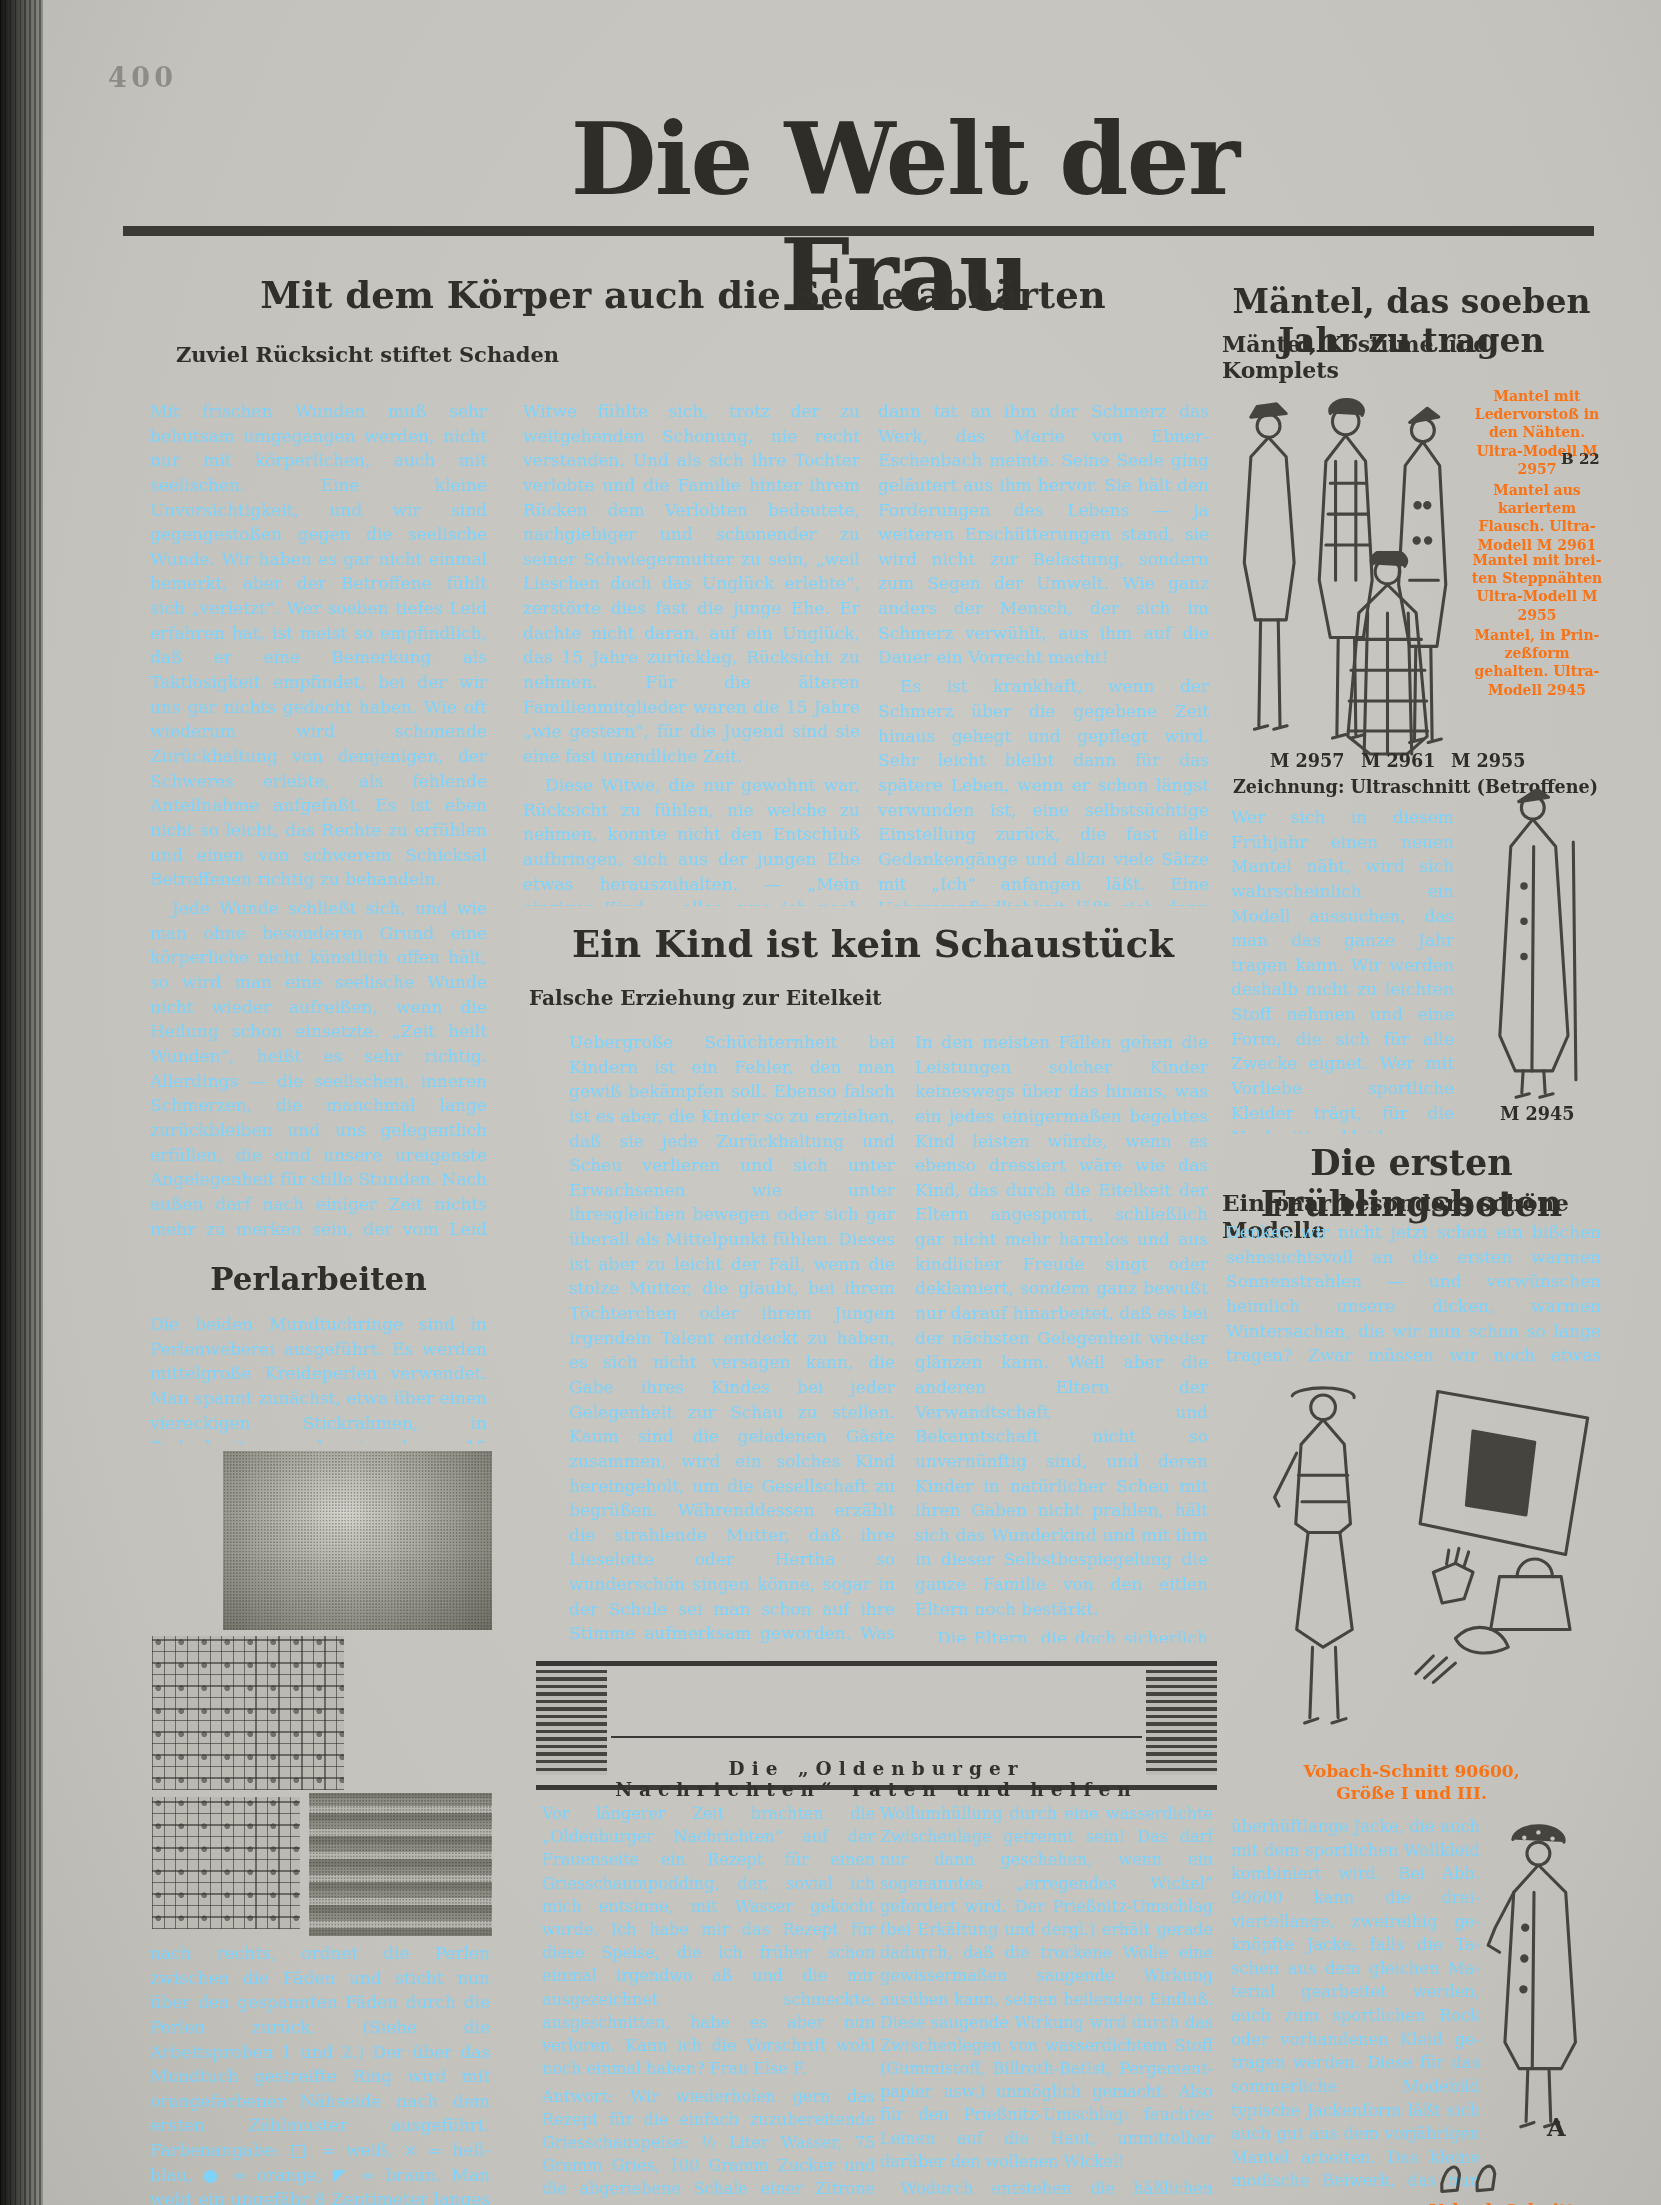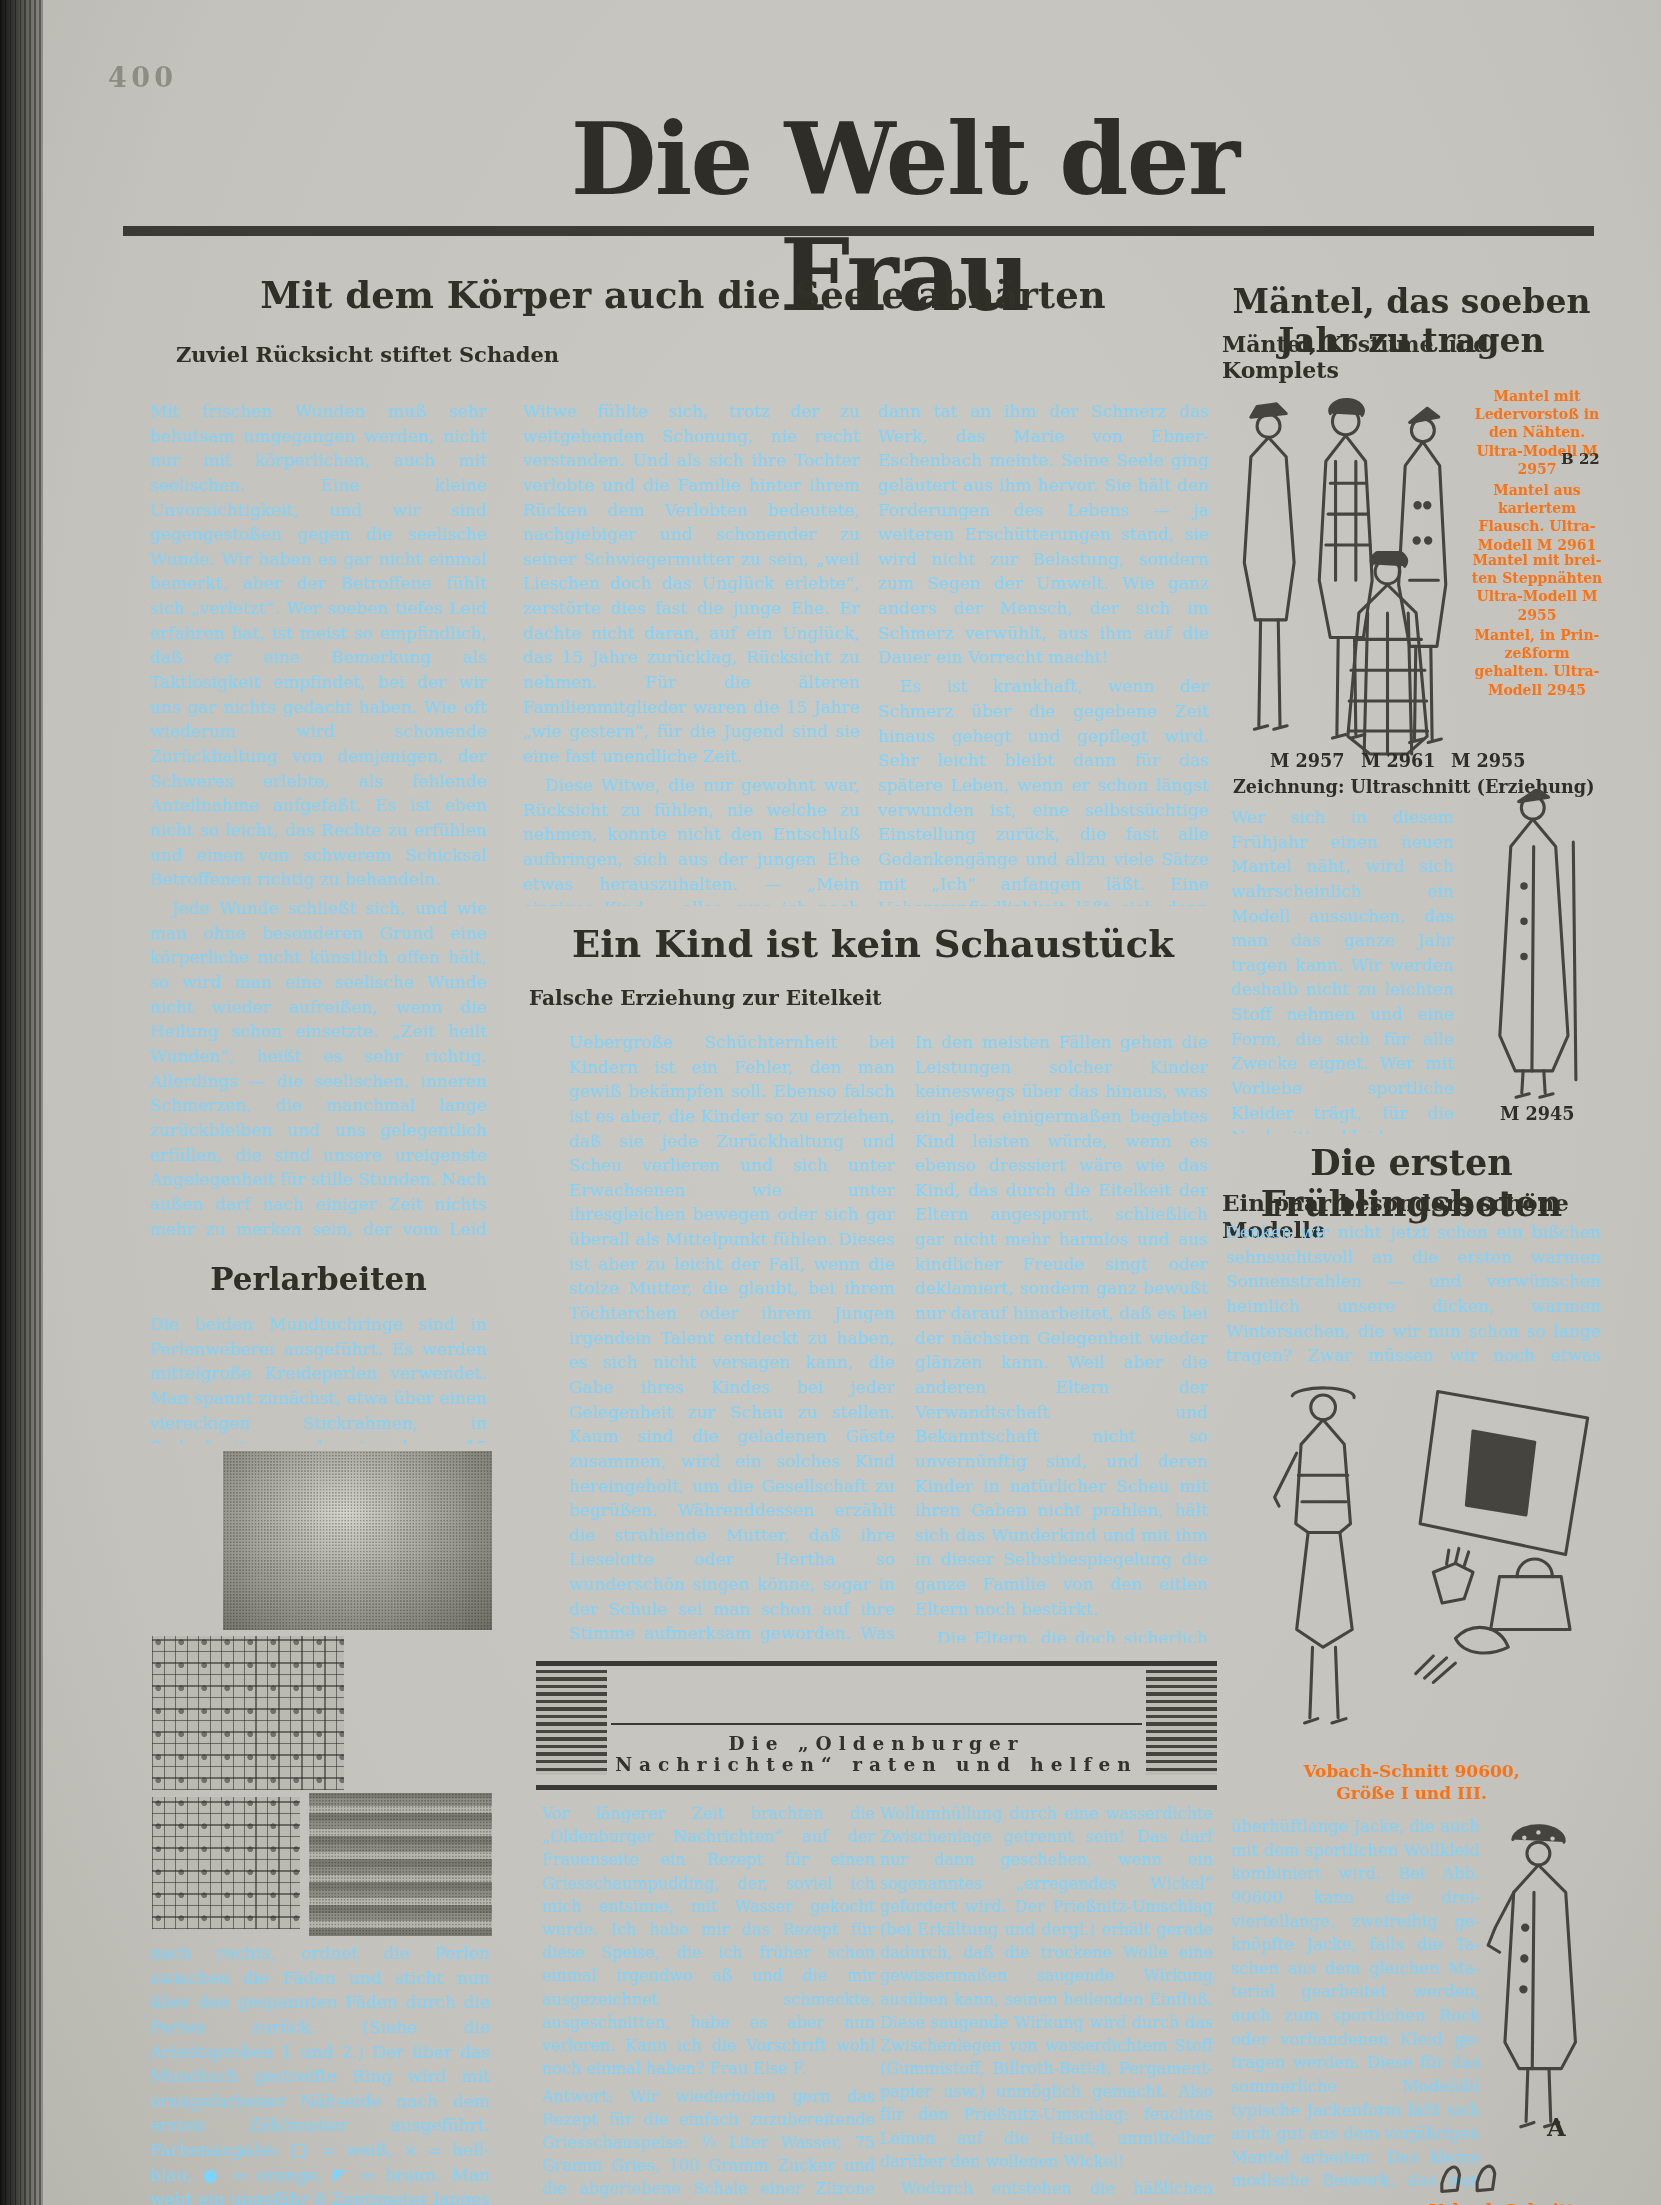--- a/index.html
+++ b/index.html
@@ -123,21 +123,21 @@
 
 <div class="abs caption" style="left:1471px;top:387px;width:132px;">Mantel mit Leder­vorstoß in den Näh­ten. Ultra-Modell M 2957</div>
 <div class="abs label" style="left:1561px;top:450px;font-size:15px;">B 22</div>
 <div class="abs caption" style="left:1471px;top:481px;width:132px;">Mantel aus karier­tem Flausch. Ultra-Modell M 2961</div>
 <div class="abs caption" style="left:1471px;top:551px;width:132px;">Mantel mit brei­ten Steppnähten Ultra-Modell M 2955</div>
 <div class="abs caption" style="left:1471px;top:626px;width:132px;">Mantel, in Prin­zeßform gehalten. Ultra-Modell 2945</div>
 
 <div class="abs label" style="left:1270px;top:750px;">M 2957</div>
 <div class="abs label" style="left:1361px;top:750px;">M 2961</div>
 <div class="abs label" style="left:1451px;top:750px;">M 2955</div>
-<div class="abs credit" style="left:1233px;top:776px;width:379px;">Zeichnung: Ultraschnitt (Erziehung)</div>
+<div class="abs credit" style="left:1233px;top:776px;width:379px;">Zeichnung: Ultraschnitt (Betroffene)</div>
 
 <div class="abs col" style="left:1231px;top:805px;width:223px;height:329px;">
   <p class="noindent">Wer sich in diesem Frühjahr einen neuen Mantel näht, wird sich wahrscheinlich ein Modell aussuchen, das man das ganze Jahr tragen kann. Wir werden deshalb nicht zu leichten Stoff nehmen und eine Form, die sich für alle Zwecke eignet. Wer mit Vorliebe sportliche Kleider trägt, für die Nachmittagskleider vielleicht auch noch einen zweiten Mantel zur Verfügung hat, der wird auch den Mantel sportlich halten. Die andern tun gut daran, sich für einen Schnitt zu entscheiden, der zu jedem Kleidstil paßt, wie z. B. der in Prinzeßform gehaltene Mantel M 2945, während die Mäntel mit Gürtel etwas strenger wirken. Sämtliche Modelle aber sind nicht nur flott und jugendlich, sie haben auch den Vorzug, daß sie sich zum Ändern eines alten, doppelreihig geknöpften Mantels eignen, dessen Ränder durchgestoßen sind.</p>
 </div>
 <svg class="abs sketch" style="left:1458px;top:789px;" width="143" height="313" viewBox="0 0 325 710">
   <circle cx="170" cy="42" r="26"></circle>
     <path d="M138 28 L206 18 L180 0 Z" fill="#45443e"></path>
   <path d="M170 68 L120 130 L95 560 L130 640 L215 640 L250 560 L222 130 Z"></path>
   <path d="M172 130 L168 640"></path>
   <circle cx="150" cy="220" r="5" fill="#45443e"></circle>
@@ -171,21 +171,21 @@
 <div class="abs chart" style="left:152px;top:1797px;width:148px;height:132px;"></div>
 <div class="abs band-photo halftone" style="left:309px;top:1793px;width:183px;height:143px;"></div>
 
 <div class="abs col" style="left:150px;top:1941px;width:340px;height:353px;">
   <p class="noindent">nach rechts, ordnet die Perlen zwischen die Fäden und sticht nun über den gespannten Fäden durch die Perlen zurück. (Siehe die Arbeitsproben 1 und 2.) Der über das Mund­tuch gestreifte Ring wird mit orangefarbener Nähseide nach dem ersten Zählmuster aus­geführt. Farbenangabe: □ = weiß, × = hell­blau, ● = orange, ◤ = braun. Man webt ein ungefähr 8 Zentimeter langes Stück und vervollständigt dann, wenn erforderlich, den letzten Mustersatz, so daß Anfang- und End­reihe aneinanderpassen. Hierauf schließt man den Perlenstreifen zum Ring, indem man die Fäden gut verknotet und vernäht. — Zum zweiten Mundtuchring gehört das Zählmuster rechts. Farbenangabe: □ = hellbeige, × = blau, ● = rot, ■ = grün. Von der Herzmitte an ist das Muster entgegengesetzt zu vervollstän­digen. Man webt mit roter Nähseide. Die Herz­form eignet sich gut zum Einarbeiten eines schlichten Monogramms. Anschließend an den Streifen nach dem Zählmuster folgt noch ein Stück einfarbig beige mit rotem Rand, bis die Arbeit 9 Zentimeter lang ist. Dann wird der Streifen zum Ring geschlossen.</p>
 </div>
 
 <div class="abs banner" style="left:536px;top:1661px;width:681px;height:119px;">
   <div class="stripes" style="position:absolute;left:0;top:3.5px;width:71px;height:105px;"></div>
   <div class="stripes" style="position:absolute;right:0;top:3.5px;width:71px;height:105px;"></div>
-  <div class="banner-sub" style="position:absolute;left:75px;top:57px;width:531px;padding-top:8px;">Die „Oldenburger Nachrichten“ raten und helfen</div>
+  <div class="banner-sub" style="position:absolute;left:75px;top:70px;width:531px;padding-top:20px;">Die „Oldenburger Nachrichten“ raten und helfen</div>
 </div>
 
 <div class="abs col" style="left:542px;top:1802px;width:333px;height:569px;font-size:16px;">
   <p class="noindent">Vor längerer Zeit brachten die „Oldenburger Nachrichten“ auf der Frauenseite ein Rezept für einen Griesschaumpudding, der, soviel ich mich ent­sinne, mit Wasser gekocht wurde. Ich habe mir das Rezept für diese Speise, die ich früher schon einmal irgendwo aß und die mir ausgezeichnet schmeckte, ausgeschnitten, habe es aber nun verloren. Kann ich die Vorschrift wohl noch einmal haben? Frau Else F.</p>
   <p class="noindent">Antwort: Wir wiederholen gern das Rezept für die einfach zuzubereitende Griesschauspeise: ½ Liter Wasser, 75 Gramm Gries, 100 Gramm Zucker und die abgeriebene Schale einer Zitrone läßt man zu­sammen aufkochen. Dann wird die Masse etwa ½ Stunde lang geschlagen (am besten mit einem Spiral­schneeschläger). Nehmen Sie aber einen nicht zu kleinen Topf, da die Speise sehr aufgeht. Vanille­tunke ist der passende Ueberguß dazu.</p>
 
 </div>
 <div class="abs col" style="left:880px;top:1802px;width:333px;height:569px;font-size:16px;">
   <p class="noindent">Wollumhüllung durch eine wasserdichte Zwischenlage getrennt sein! Das darf nur dann geschehen, wenn ein sogenanntes „erregendes Wickel“ gefordert wird. Der Prießnitz-Umschlag (bei Erkältung und dergl.) erhält gerade dadurch, daß die trockene Wolle eine gewissermaßen saugende Wirkung ausüben kann, seinen heilenden Einfluß. Diese saugende Wirkung wird durch das Zwischenlegen von wasserdichtem Stoff (Gummistoff, Billroth-Batist, Pergament­papier usw.) unmöglich gemacht. Also für den Prießnitz-Umschlag: feuchtes Leinen auf die Haut, unmittelbar darüber den wollenen Wickel!</p>
   <p>Wodurch entstehen die häßlichen weißen Flecke auf den Fingernägeln? Was kann man dagegen tun? Auskunft unter „Hausfrau in Nöten“ erbeten von H. H.</p>

